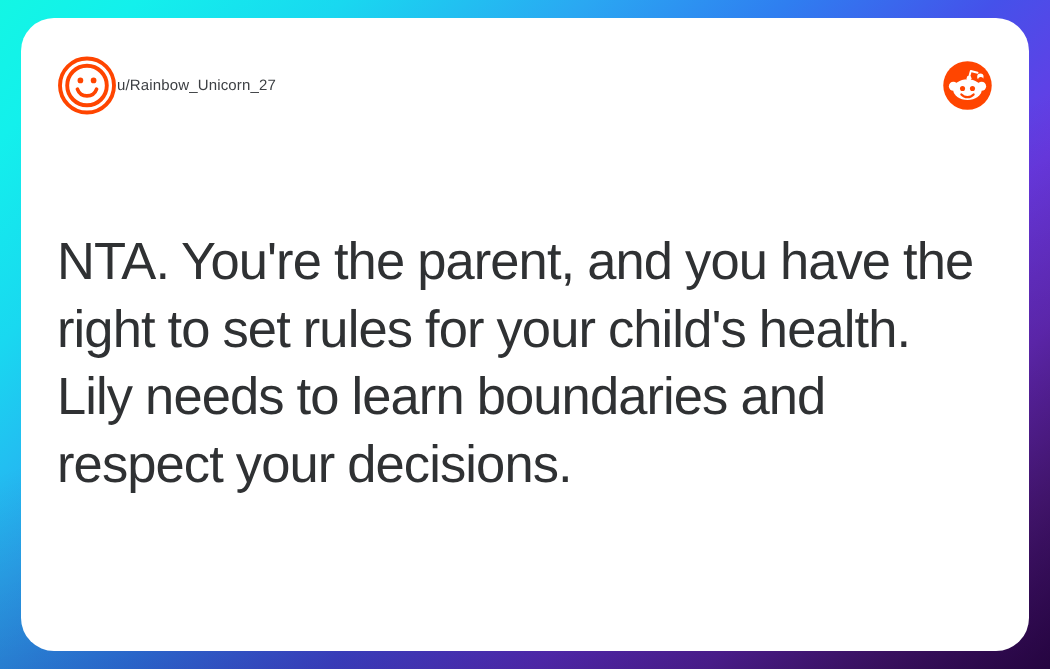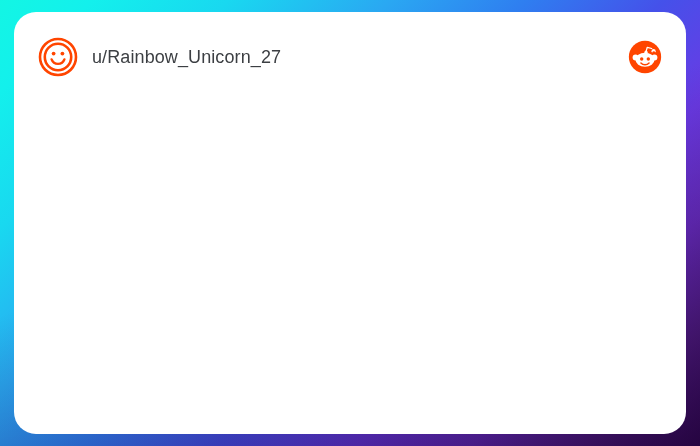--- a/index.html
+++ b/index.html
@@ -70,23 +70,23 @@
   }
 
   .avatar {
     width: 40px;
     height: 40px;
     flex: 0 0 40px;
     display: block;
   }
 
   .username {
-    margin-left: 14px;
+    margin-left: 0;
     font-family: "Liberation Sans", sans-serif;
-    font-size: 18px;
+    font-size: 10px;
     font-weight: 400;
     color: #3c3f43;
     letter-spacing: 0.1px;
     white-space: nowrap;
   }
 
   .spacer {
     flex: 1 1 auto;
   }
 
@@ -146,16 +146,17 @@
           <circle cx="8.9" cy="20.6" r="3.5" fill="#ffffff"></circle>
           <circle cx="31.1" cy="20.6" r="3.5" fill="#ffffff"></circle>
           <circle cx="16.1" cy="22.4" r="2.0" fill="#ff4500"></circle>
           <circle cx="23.9" cy="22.4" r="2.0" fill="#ff4500"></circle>
           <path d="M15.2 27.0 A6.4 6.4 0 0 0 24.8 27.0" fill="none" stroke="#ff4500" stroke-width="1.7" stroke-linecap="round"></path>
         </svg>
       </span>
 
     </div>
 
+    <p class="body-text">NTA. You're the parent, and you have the right to set rules for your child's health. Lily needs to learn boundaries and respect your decisions.</p>
 
   </div>
 
 </div>
 
 </body></html>

